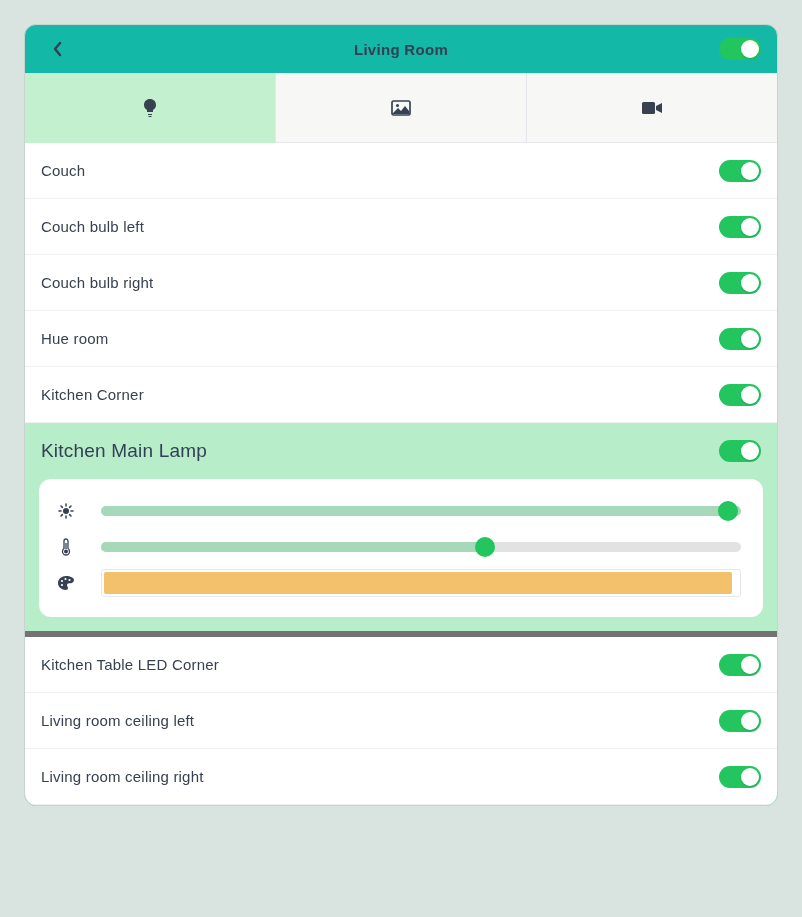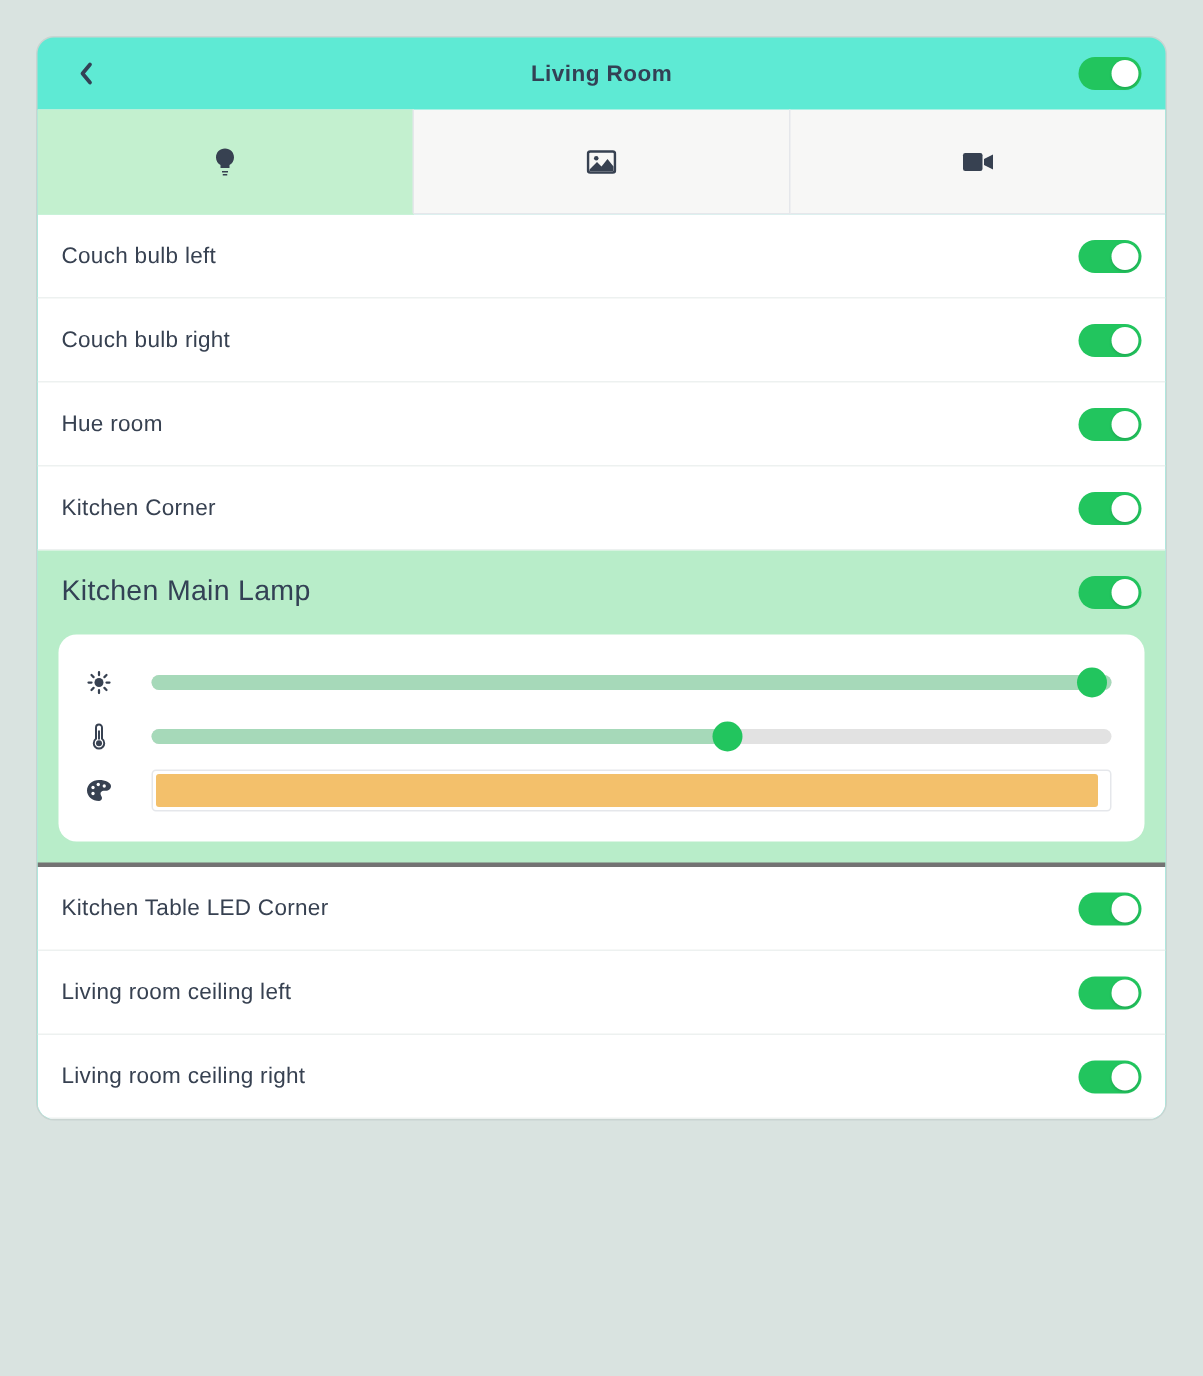--- a/index.html
+++ b/index.html
@@ -8,21 +8,21 @@
       padding: 0;
     }
     body {
       font-family: -apple-system, BlinkMacSystemFont, "Segoe UI", Helvetica, Arial, sans-serif;
       background: #d9e3e0;
       padding: 24px;
       width: 802px;
       color: #334155;
     }
     .panel {
-      background: #5eead4;
+      background: #14b8a6;
       border-radius: 12px;
       overflow: hidden;
       border: 1px solid #c9d4d1;
     }
     .header {
       display: flex;
       align-items: center;
       padding: 10px 16px;
       position: relative;
       height: 48px;
@@ -104,21 +104,21 @@
       font-size: 15px;
       color: #374151;
       letter-spacing: 0.2px;
     }
     .row .toggle {
       margin-left: auto;
     }
     .expanded-section {
       background: #b8edc9;
       padding-bottom: 14px;
-      border-bottom: 3px solid #737373;
+      border-bottom: 6px solid #737373;
     }
     .expanded-section .row {
       background: transparent;
       border-bottom: none;
       height: 56px;
     }
     .expanded-section .row-label {
       font-size: 19px;
       font-weight: 400;
       color: #334155;
@@ -220,20 +220,26 @@
     <div class="tab">
       <svg width="22" height="14" viewBox="0 0 22 14">
         <rect x="1" y="1" width="13" height="12" rx="1.5" fill="#374151"></rect>
         <path d="M15 5 L21 2 L21 12 L15 9 Z" fill="#374151"></path>
       </svg>
     </div>
   </div>
 
   <div class="list">
 
+  <div class="row">
+        <span class="row-label">Couch</span>
+        <div class="toggle">
+          <div class="toggle-knob"></div>
+        </div>
+      </div>
       <div class="row">
         <span class="row-label">Couch bulb left</span>
         <div class="toggle">
           <div class="toggle-knob"></div>
         </div>
       </div>
       <div class="row">
         <span class="row-label">Couch bulb right</span>
         <div class="toggle">
           <div class="toggle-knob"></div>

